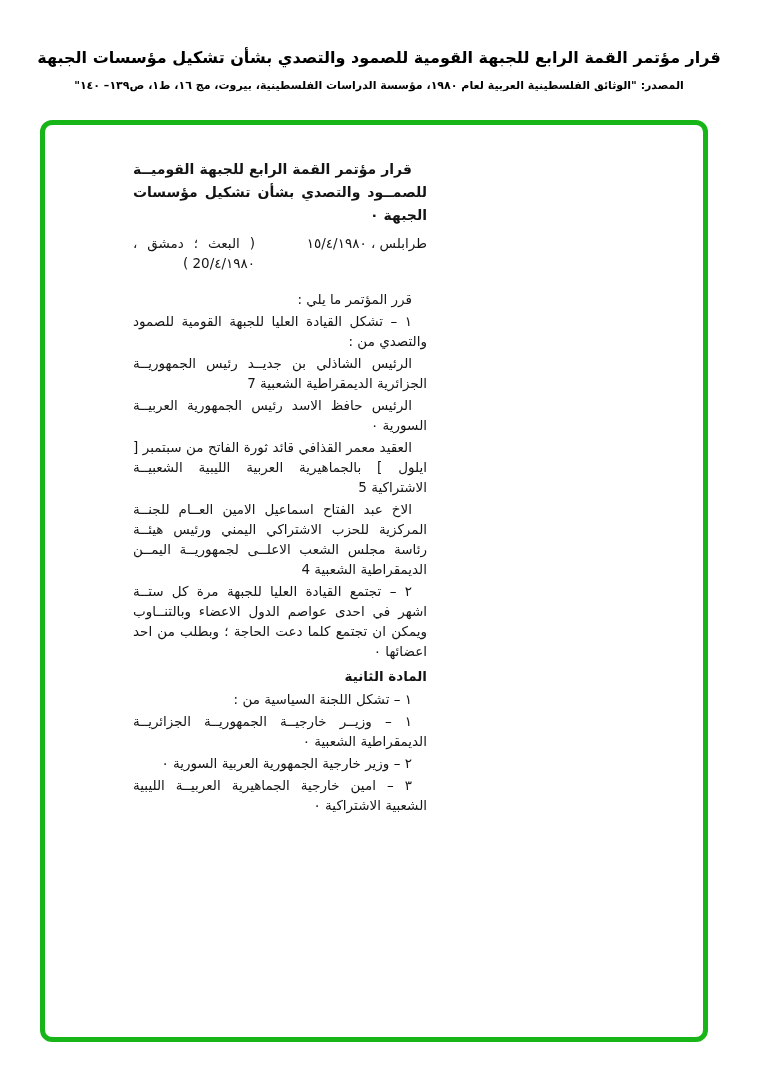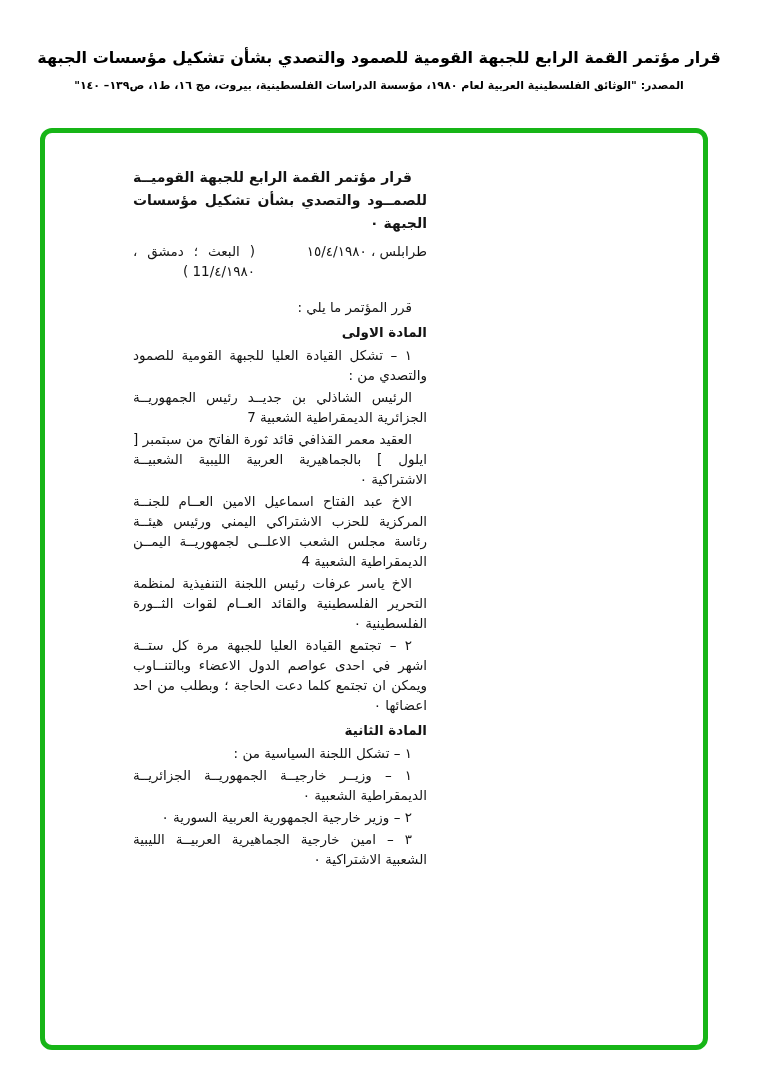--- a/index.html
+++ b/index.html
@@ -14,21 +14,21 @@
   }
   .header{ text-align:center; padding-top:20px; direction:rtl; }
   .header-title{
     font-size:16px; font-weight:bold; letter-spacing:0;
     color:#000;
   }
   .source{
     font-size:11px; font-weight:bold; margin-top:12px; color:#000;
   }
   .green-box{
-    position:absolute; left:40px; top:100px;
+    position:absolute; left:40px; top:92px;
     width:668px; height:922px;
     border:5px solid #17b517;
     border-radius:12px;
     box-sizing:border-box;
     background:transparent;
   }
   .textcol{
     direction:rtl;
     margin:33px 0 0 88px;
     width:294px;
@@ -71,30 +71,29 @@
     <div class="source">المصدر: "الوثائق الفلسطينية العربية لعام ١٩٨٠، مؤسسة الدراسات الفلسطينية، بيروت، مج ١٦، ط١، ص١٣٩– ١٤٠"</div>
   </div>
 
   <div class="green-box">
     <div class="textcol">
 
       <p class="doc-title">قرار مؤتمر القمة الرابع للجبهة القوميــة للصمــود والتصدي بشأن تشكيل مؤسسات الجبهة ٠</p>
 
       <div class="dateline">
         <span class="dl-place">طرابلس ، ١٥/٤/١٩٨٠</span>
-        <span class="dl-ref">( البعث ؛ دمشق ، 11/٤/١٩٨٠ )</span>
+        <span class="dl-ref">( البعث ؛ دمشق ، 20/٤/١٩٨٠ )</span>
       </div>
 
       <p>قرر المؤتمر ما يلي :</p>
-      <p class="h-article">المادة الاولى</p>
       <p>١ – تشكل القيادة العليا للجبهة القومية للصمود والتصدي من :</p>
       <p>الرئيس الشاذلي بن جديــد رئيس الجمهوريــة الجزائرية الديمقراطية الشعبية 7</p>
-      <p>العقيد معمر القذافي قائد ثورة الفاتح من سبتمبر [ ايلول ] بالجماهيرية العربية الليبية الشعبيــة الاشتراكية ٠</p>
+      <p>الرئيس حافظ الاسد رئيس الجمهورية العربيــة السورية ٠</p>
+      <p>العقيد معمر القذافي قائد ثورة الفاتح من سبتمبر [ ايلول ] بالجماهيرية العربية الليبية الشعبيــة الاشتراكية 5</p>
       <p>الاخ عبد الفتاح اسماعيل الامين العــام للجنــة المركزية للحزب الاشتراكي اليمني ورئيس هيئــة رئاسة مجلس الشعب الاعلــى لجمهوريــة اليمــن الديمقراطية الشعبية 4</p>
-      <p>الاخ ياسر عرفات رئيس اللجنة التنفيذية لمنظمة التحرير الفلسطينية والقائد العــام لقوات الثــورة الفلسطينية ٠</p>
       <p>٢ – تجتمع القيادة العليا للجبهة مرة كل ستــة اشهر في احدى عواصم الدول الاعضاء وبالتنــاوب ويمكن ان تجتمع كلما دعت الحاجة ؛ وبطلب من احد اعضائها ٠</p>
       <p class="h-article">المادة الثانية</p>
       <p>١ – تشكل اللجنة السياسية من :</p>
       <p>١ – وزيــر خارجيــة الجمهوريــة الجزائريــة الديمقراطية الشعبية ٠</p>
       <p>٢ – وزير خارجية الجمهورية العربية السورية ٠</p>
       <p>٣ – امين خارجية الجماهيرية العربيــة الليبية الشعبية الاشتراكية ٠</p>
 
     </div>
   </div>
 

